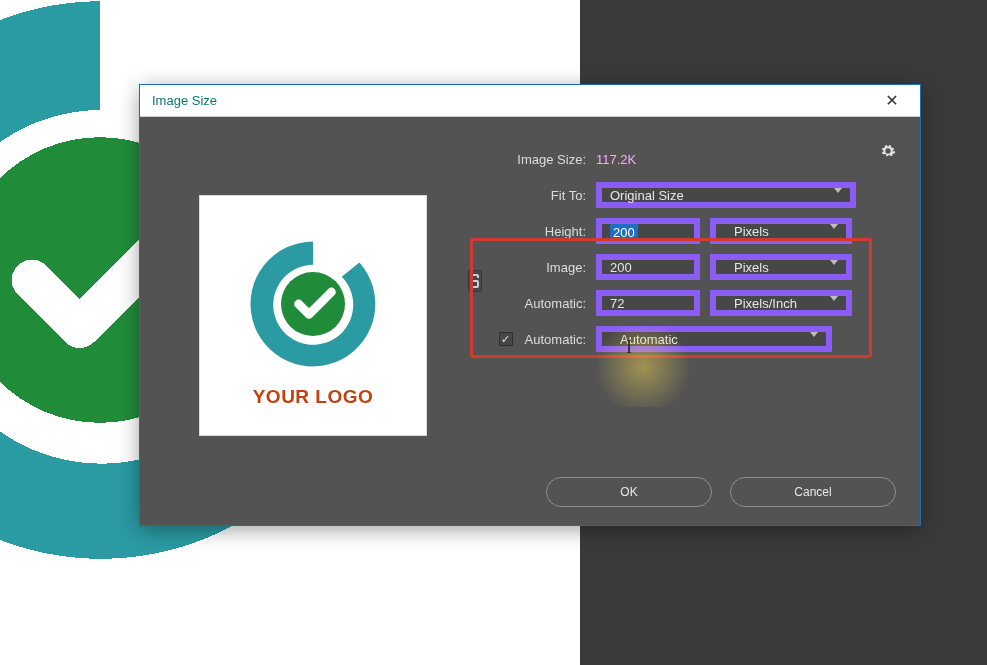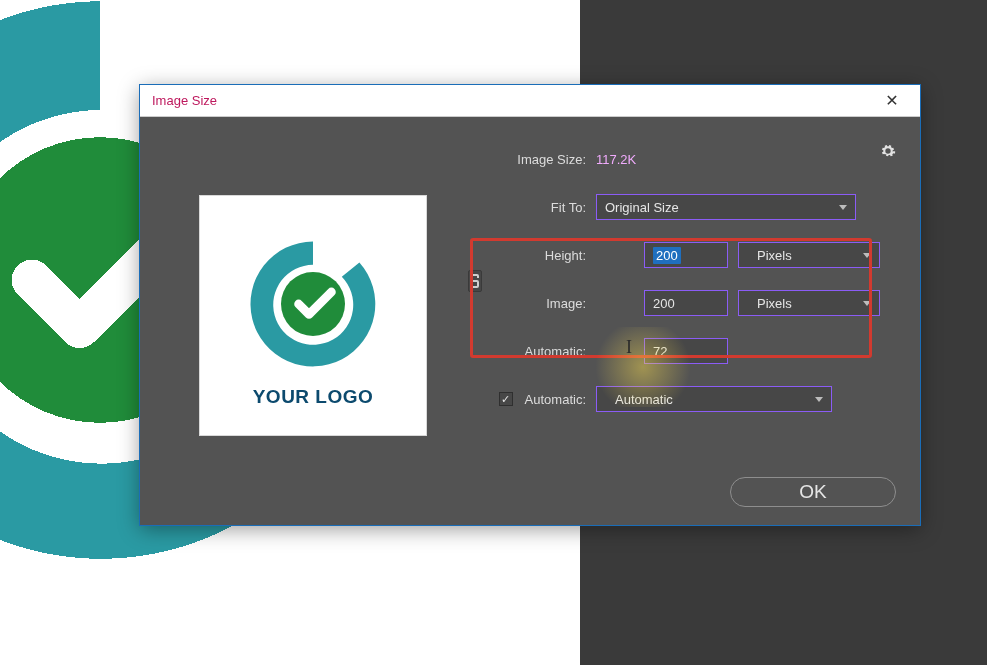--- a/index.html
+++ b/index.html
@@ -36,43 +36,43 @@
       background: #535353;
       box-shadow: 0 0 0 1px #1a6db8, 0 4px 20px rgba(0,0,0,0.4);
       display: flex; flex-direction: column;
     }
     .titlebar {
       height: 32px; background: #fff;
       display: flex; align-items: center; justify-content: space-between;
       padding: 0 8px 0 12px;
       border-bottom: 1px solid #ccc;
     }
-    .titlebar .title { font-size: 13px; color: #be185d; }
+    .titlebar .title { font-size: 13px; color: #0f766e; }
     .titlebar .close {
       width: 40px; height: 28px; display: flex; align-items: center; justify-content: center;
       font-size: 16px; color: #333; cursor: pointer;
     }
     .dialog-body {
       flex: 1; display: flex; padding: 20px 18px 12px;
       color: #e2e2e2; font-size: 13px; position: relative;
     }
     .preview-area {
       width: 310px; display: flex; align-items: flex-start; justify-content: center;
       padding-top: 58px;
     }
     .preview {
       width: 228px; height: 241px; background: #fff;
       display: flex; flex-direction: column; align-items: center; justify-content: center;
       box-shadow: 0 0 0 1px rgba(0,0,0,.15) inset;
     }
     .preview svg { width: 160px; height: 160px; }
-    .preview .logo-text { font-size: 19px; font-weight: 800; color: #0c4a6e; letter-spacing: 0.5px; margin-top: 2px;}
+    .preview .logo-text { font-size: 19px; font-weight: 800; color: #c2410c; letter-spacing: 0.5px; margin-top: 2px;}
 
     .fields {
-      flex: 1; display: flex; flex-direction: column; gap: 20px;
+      flex: 1; display: flex; flex-direction: column; gap: 8px;
       padding-top: 8px;
       position: relative;
     }
     .row {
       display: flex; align-items: center; gap: 10px;
       min-height: 28px;
     }
     .row .label {
       flex: 0 0 118px;
       text-align: right;
@@ -82,31 +82,31 @@
     .gear-area { position: absolute; right: 6px; top: 6px; }
     .gear-icon { width: 16px; height: 16px; display: inline-block;}
 
     .chev {
       width: 18px; height: 18px; display: inline-flex; align-items:center; justify-content:center;
       border-radius:2px;
     }
 
     .select, .input, .select-wide {
       background: #474747;
-      border: 1px solid #8b5cf6;
+      border: 6px solid #8b5cf6;
       color: #e6e6e6;
       height: 26px;
-      display: flex; align-items: center;
+      display: flex; 
       padding: 0 8px;
       position: relative;
       font-size: 13px;
     }
     .select-wide { width: 220px; justify-content: space-between;}
     .select { width: 142px; justify-content: space-between; padding-left: 18px;}
-    .input { width: 84px; margin-left: 48px; }
+    .input { width: 104px; }
     .input.selected span { background: #1f6fbf; color:#fff; padding:1px 3px; border-radius:1px; }
     .dropdown-caret {
       width: 0; height: 0; border-left: 4px solid transparent; border-right:4px solid transparent; border-top: 5px solid #bcbcbc;
       margin-left: 6px;
     }
 
     .link-bracket {
       position: absolute;
       left: -8px; top: 114px;
       width: 30px; height: 60px;
@@ -147,21 +147,21 @@
 
     .buttons {
       display:flex; gap: 18px; justify-content:flex-end;
       padding: 0 24px 18px 0;
     }
     .btn {
       width: 166px; height: 30px;
       border: 1px solid #8e8e8e;
       border-radius: 15px;
       background: transparent;
-      color: #e6e6e6; font-size: 19px;
+      color: #e6e6e6; font-size: 12px;
       display:flex; align-items:center; justify-content:center;
       cursor:pointer;
     }
   </style>
 </head>
 <body>
 
 <div class="bg">
   <div class="left">
     <svg class="big-logo" viewBox="0 0 200 200" shape-rendering="crispEdges">
@@ -244,20 +244,24 @@
         <div class="select">
           <span>Pixels</span>
           <span class="dropdown-caret"></span>
         </div>
       </div>
 
       <div class="row">
         <span class="label">Automatic:</span>
         <div class="input">
           <span>72</span>
+        </div>
+        <div class="select">
+          <span>Pixels/Inch</span>
+          <span class="dropdown-caret"></span>
         </div>
       </div>
 
       <div class="row resample-row">
         <span class="label" style="display:flex;align-items:center;justify-content:flex-end;gap:6px;">
           <span class="chk">
               <span class="chkmark">✓</span>
             </span>
           <span>Automatic:</span>
         </span>
@@ -271,14 +275,17 @@
       <div class="yellow-glow"></div>
       <div class="cursor-ibeam">I</div>
 
     </div>
   </div>
 
   <div class="buttons">
     <div class="btn">
       <span>OK</span>
     </div>
+    <div class="btn">
+      <span>Cancel</span>
+    </div>
   </div>
 </div>
 
 </body></html>

